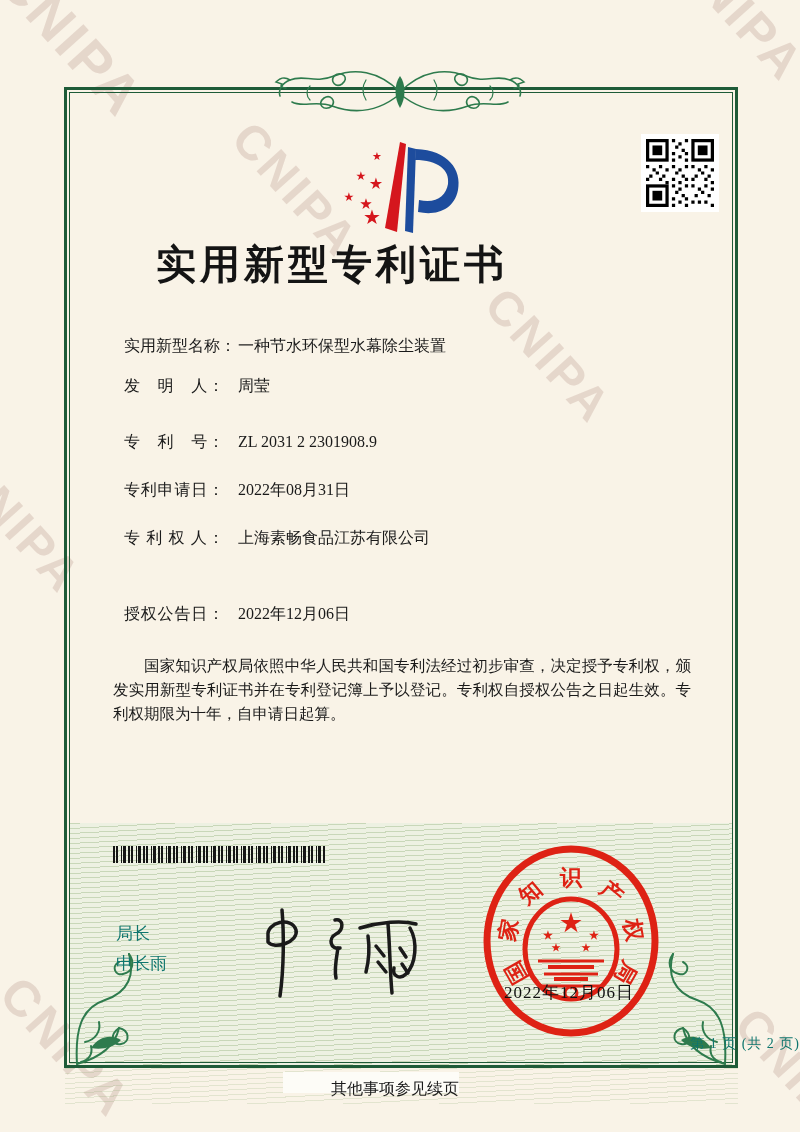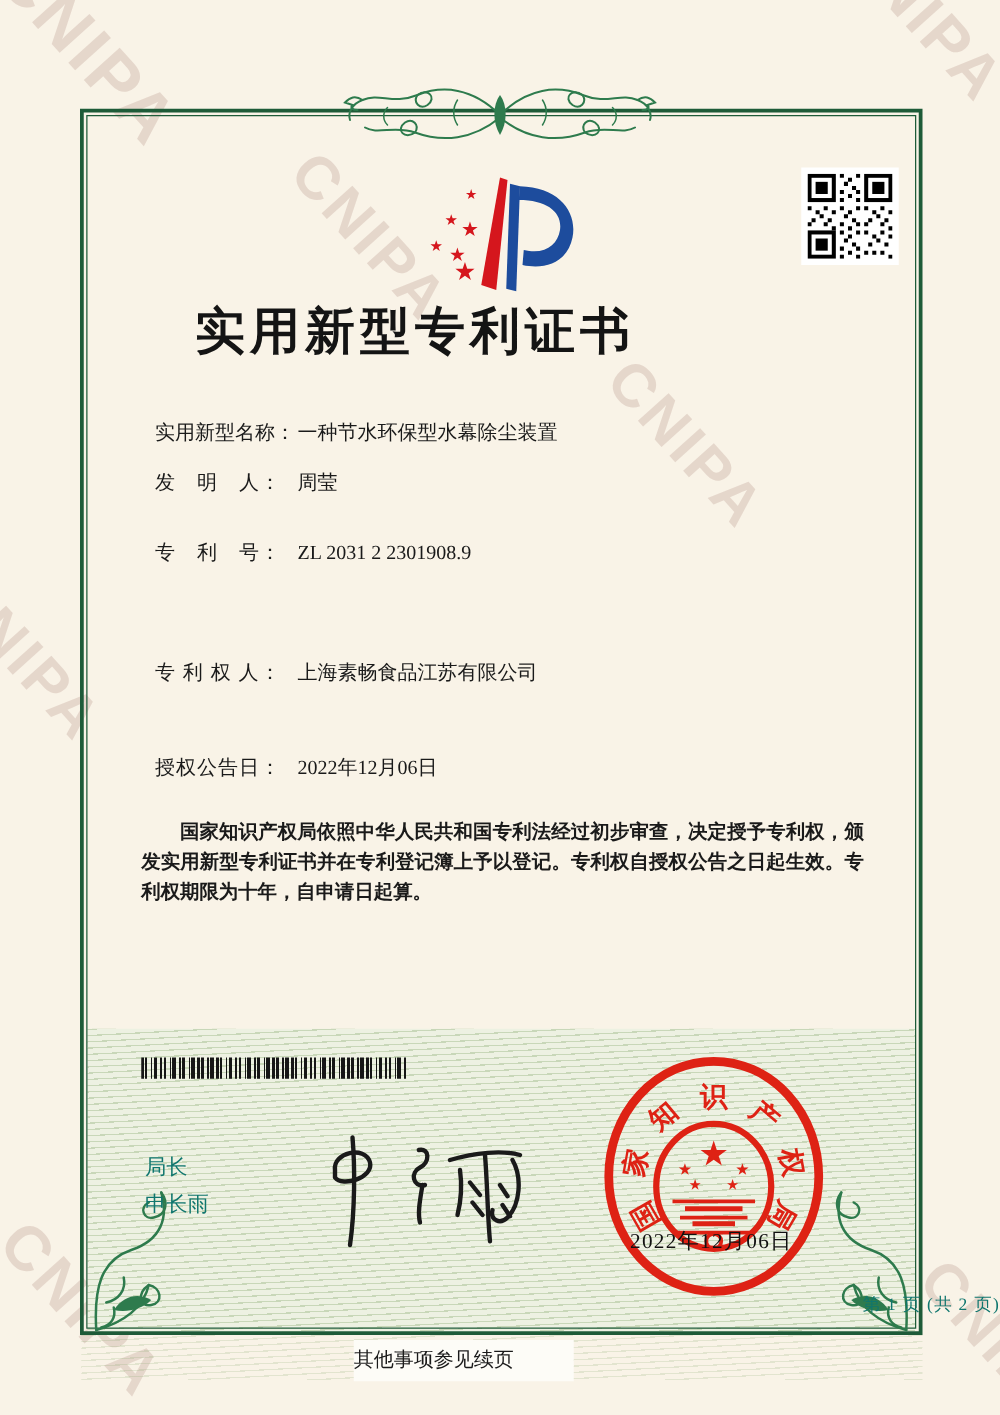--- a/index.html
+++ b/index.html
@@ -66,21 +66,21 @@
   .frow{position:absolute;left:113px;z-index:5;font-size:16px;white-space:nowrap;margin-left:11px;}
   .flabel{
     display:inline-block;width:100px;
     text-align:justify;text-align-last:justify;
   }
   .fvalue{margin-left:14px;}
   #grant-no{position:absolute;left:410px;top:624px;z-index:5;font-size:16px;white-space:nowrap;}
   
   #body-text{
     position:absolute;left:113px;top:654px;width:578px;z-index:5;
-    font-size:15.5px;line-height:24px;text-align:justify;font-weight:bold;
+    font-size:15.5px;line-height:24px;text-align:justify;
   }
   #body-text p{margin:0;text-indent:2em;}
   
   #barcode{
     position:absolute;left:113px;top:846px;width:212px;height:17px;z-index:5;
     background-image:repeating-linear-gradient(90deg,
       #161616 0 2px,rgba(0,0,0,0) 2px 3px,
       #161616 3px 5px,rgba(0,0,0,0) 5px 8px,
       #161616 8px 9px,rgba(0,0,0,0) 9px 10px,
       #161616 10px 13px,rgba(0,0,0,0) 13px 15px);
@@ -100,22 +100,22 @@
   }
   #seal-date{
     position:absolute;left:504px;top:981px;z-index:6;
     font-size:17px;letter-spacing:1px;color:#111;white-space:nowrap;
   }
   #page-num{
     position:absolute;left:0;top:1035px;width:800px;z-index:5;
     text-align:right;font-size:14px;color:#0f766e;letter-spacing:1px;
   }
   #cont-box{
-    position:absolute;left:283px;top:1072px;width:176px;height:33px;z-index:5;
-    background:#fdfcf7;text-align:left;line-height:33px;font-size:16px;
+    position:absolute;left:283px;top:1072px;width:176px;height:21px;z-index:5;
+    background:#fdfcf7;text-align:right;line-height:33px;font-size:16px;
   }
 </style>
 </head>
 <body>
 
 <div id="page">
 
   <span class="wm" style="left:-22px;top:6px;font-size:56px;">CNIPA</span>
   <span class="wm" style="left:655px;top:-18px;font-size:50px;">CNIPA</span>
   <span class="wm" style="left:215px;top:162px;font-size:48px;">CNIPA</span>
@@ -206,20 +206,23 @@
   <div id="title">实用新型专利证书</div>
 
   <div class="frow" style="top:336px;">
     <span class="flabel">实用新型名称：</span><span class="fvalue">一种节水环保型水幕除尘装置</span>
   </div>
   <div class="frow" style="top:376px;">
     <span class="flabel">发　明　人：</span><span class="fvalue">周莹</span>
   </div>
   <div class="frow" style="top:432px;">
     <span class="flabel">专　利　号：</span><span class="fvalue">ZL 2031 2 2301908.9</span>
+  </div>
+  <div class="frow" style="top:480px;">
+    <span class="flabel">专利申请日：</span><span class="fvalue">2022年08月31日</span>
   </div>
   <div class="frow" style="top:528px;">
     <span class="flabel">专 利 权 人：</span><span class="fvalue">上海素畅食品江苏有限公司</span>
   </div>
   <div class="frow" style="top:604px;">
     <span class="flabel">授权公告日：</span><span class="fvalue">2022年12月06日</span>
   </div>
 
   <div id="body-text">
     <p>国家知识产权局依照中华人民共和国专利法经过初步审查，决定授予专利权，颁发实用新型专利证书并在专利登记簿上予以登记。专利权自授权公告之日起生效。专利权期限为十年，自申请日起算。</p>

